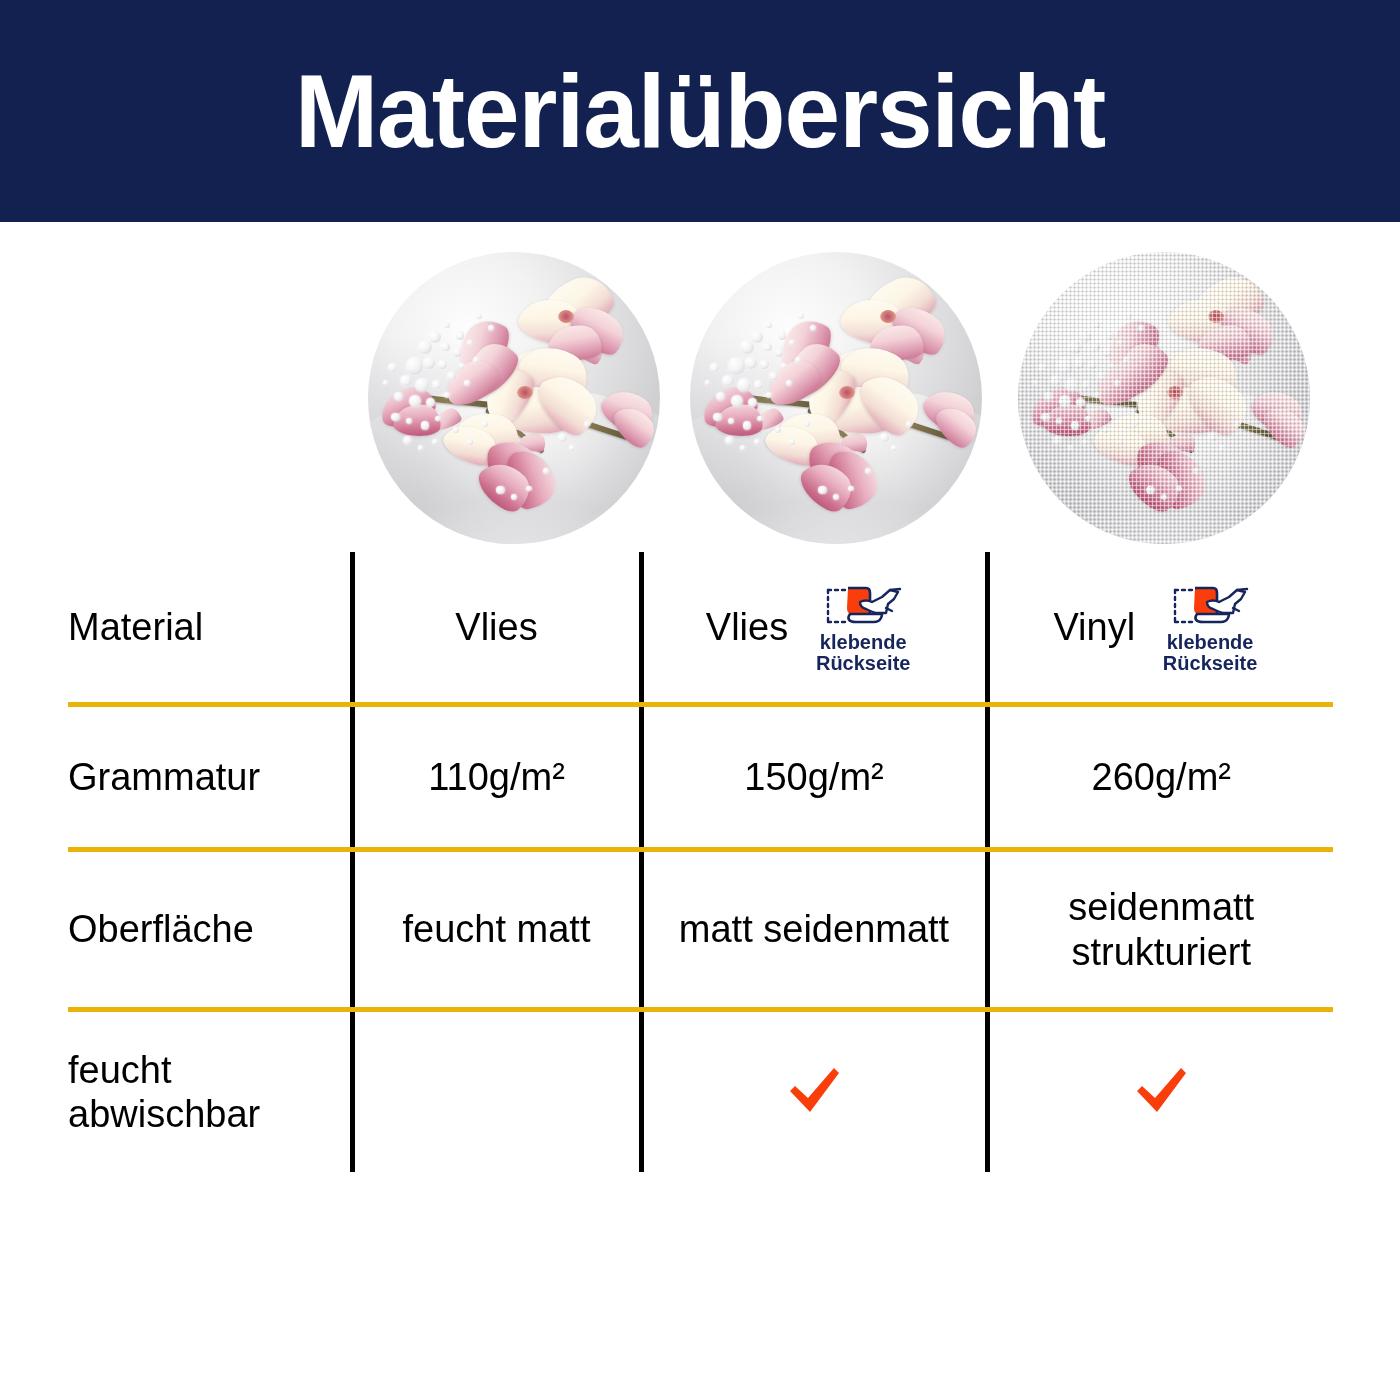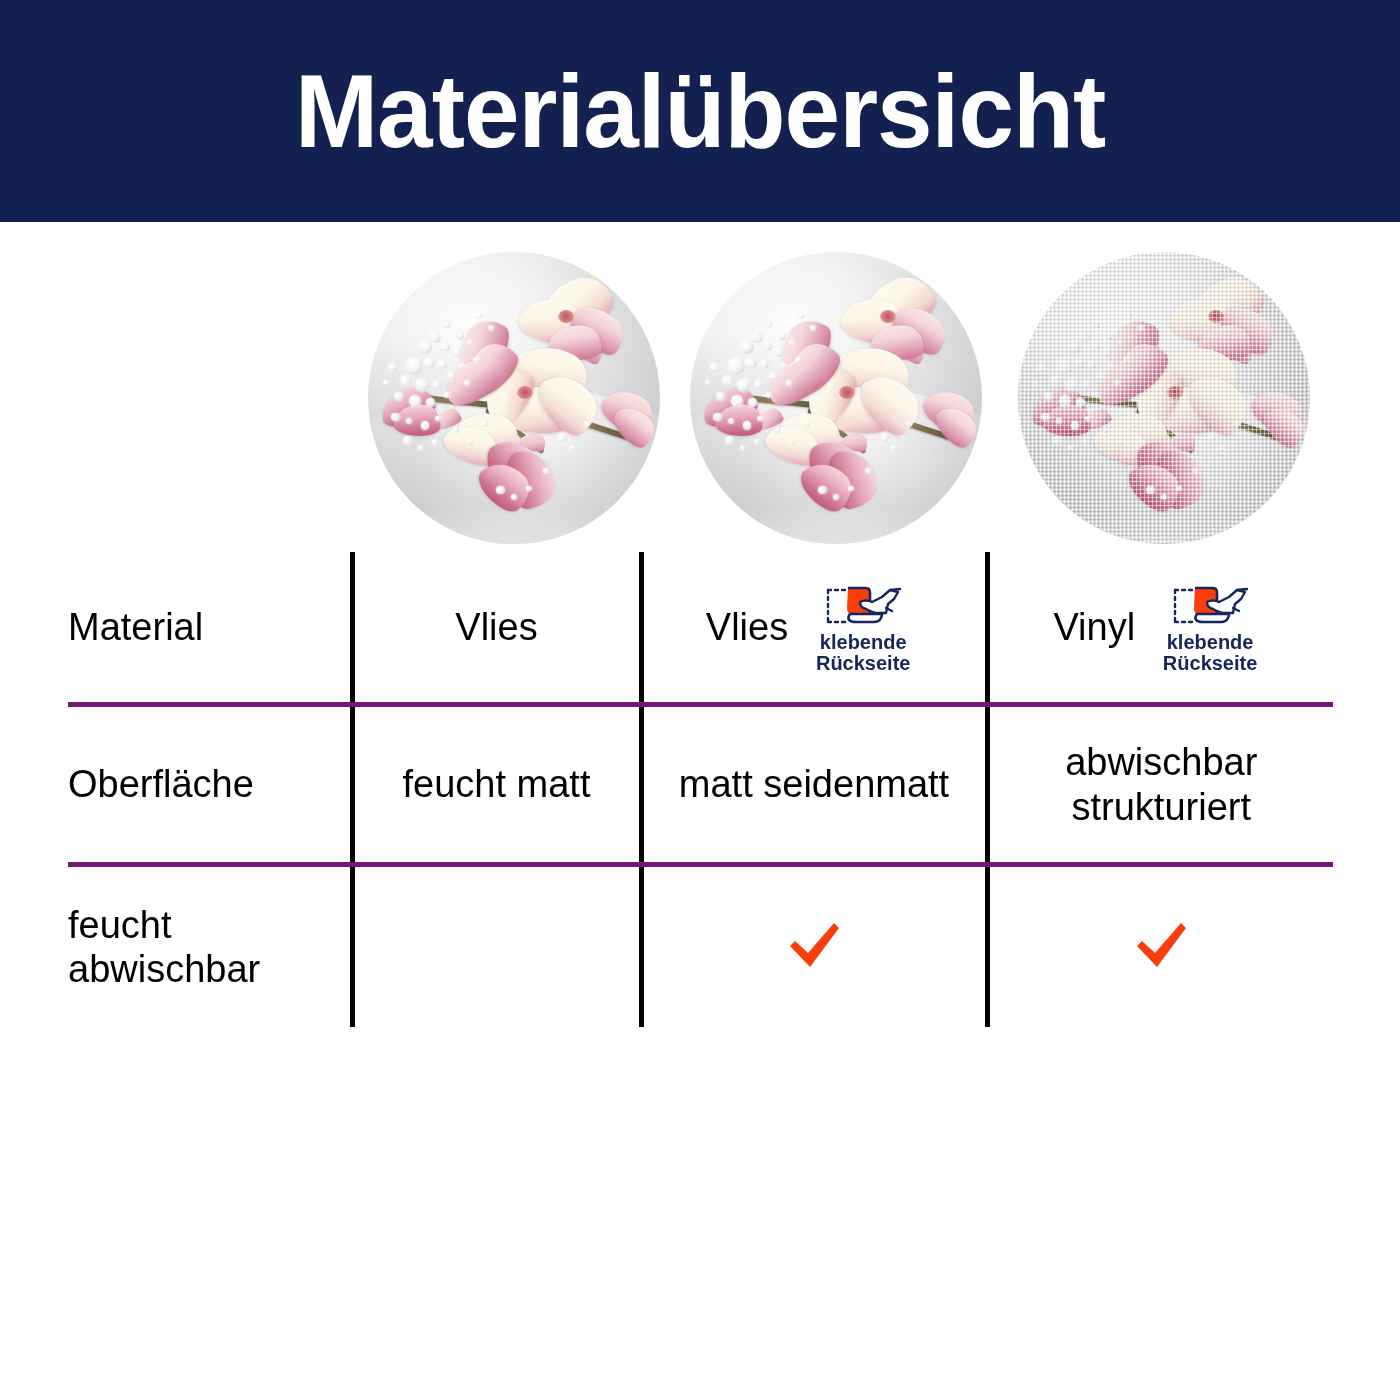--- a/index.html
+++ b/index.html
@@ -148,21 +148,21 @@
     line-height: 1.16;
   }
   
   col.c-label { width: 284px; }
   col.c-1     { width: 289px; }
   col.c-2     { width: 346px; }
   col.c-3     { width: 346px; }
 
   
   .row-head td        { border-bottom: 5px solid #000; height: 103px; }
-  .row-body td        { border-bottom: 5px solid #701a75; }
+  .row-body td        { border-bottom: 5px solid #eab308; }
   .row-last td        { border-bottom: none; }
   td.vsep             { border-left: 5px solid #000; }
 
   .cell-label {
     text-align: left;
     padding-left: 20px;
     padding-right: 6px;
   }
   .cell-val {
     text-align: center;
@@ -526,26 +526,32 @@
               <path d="M70 10 L80 9" stroke="#16265c" stroke-width="2.4" stroke-linecap="round" fill="none"></path>
               <path d="M66 28 L72 31" stroke="#16265c" stroke-width="2.4" stroke-linecap="round" fill="none"></path>
             </svg>
             <span class="badge-text">klebende</span>
             <span class="badge-text">Rückseite</span>
           </span>
         </div>
       </td>
     </tr>
 
+    <tr class="row-body row-gram">
+      <td class="cell-label">Grammatur</td>
+      <td class="vsep cell-val">110g/m²</td>
+      <td class="vsep cell-val">150g/m²</td>
+      <td class="vsep cell-val">260g/m²</td>
+    </tr>
 
     <tr class="row-body row-ober">
       <td class="cell-label">Oberfläche</td>
       <td class="vsep cell-val">feucht matt</td>
       <td class="vsep cell-val" style="max-width:0">matt seidenmatt</td>
-      <td class="vsep cell-val" style="max-width:0">abwischbar strukturiert</td>
+      <td class="vsep cell-val" style="max-width:0">seidenmatt strukturiert</td>
     </tr>
 
 
     <tr class="row-body row-last row-feucht">
       <td class="cell-label" style="max-width:0">feucht abwischbar</td>
       <td class="vsep cell-val empty-cell"></td>
       <td class="vsep cell-val">
         <svg class="check" viewBox="0 0 60 60">
           <path d="M6 29 L11 24 L24 36 L50 6 L55 11 L26 50 Z"></path>
         </svg>

